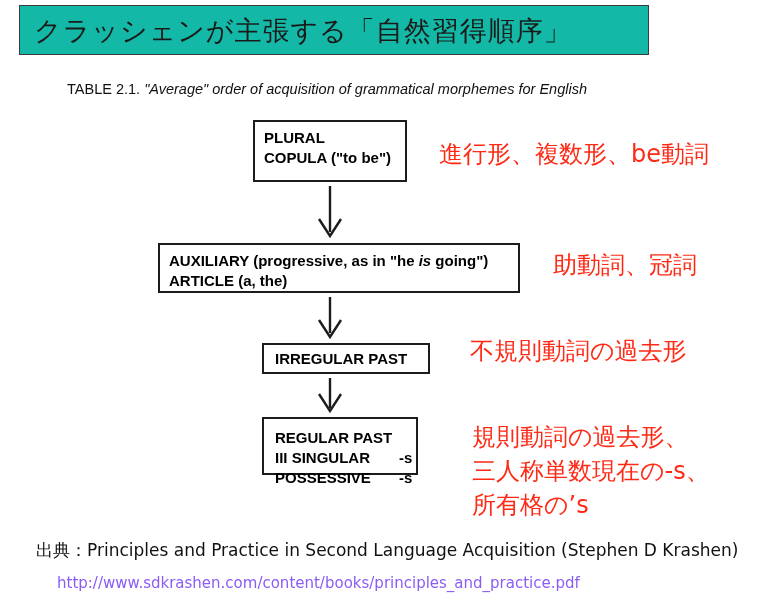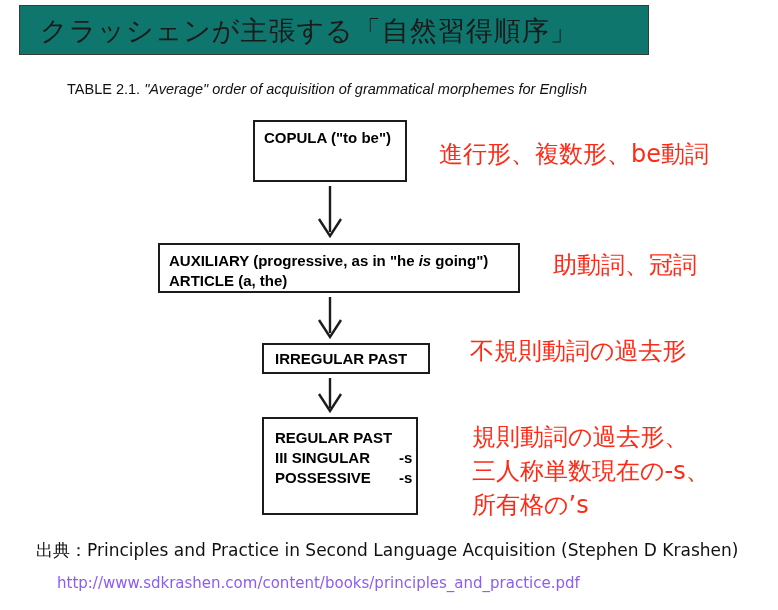--- a/index.html
+++ b/index.html
@@ -18,25 +18,25 @@
   }
 
   
   #title-banner {
     position: absolute;
     left: 19px;
     top: 5px;
     width: 630px;
     height: 50px;
     box-sizing: border-box;
-    background: #0f766e;
+    background: #14b8a6;
     border: 1.5px solid #3a3a3a;
     display: flex;
     align-items: center;
-    padding-left: 20px;
+    padding-left: 14px;
   }
   #title-text {
     font-family: "DejaVu Sans", sans-serif;
     font-size: 27px;
     line-height: 1;
     letter-spacing: 1px;
     color: #1a1a1a;
     white-space: nowrap;
   }
 
@@ -70,21 +70,21 @@
   .flow-box .line { white-space: nowrap; position: relative; }
   .flow-box .suffix {
     position: absolute;
     left: 124px;
     top: 0;
   }
 
   #box-1 { left: 253px; top: 120px; width: 154px; height: 62px; padding: 6px 0 0 9px; }
   #box-2 { left: 158px; top: 243px; width: 362px; height: 50px; padding: 6px 0 0 9px; }
   #box-3 { left: 262px; top: 343px; width: 168px; height: 31px; padding: 4px 0 0 11px; }
-  #box-4 { left: 262px; top: 417px; width: 156px; height: 98px; padding: 9px 0 0 11px; }
+  #box-4 { left: 262px; top: 417px; width: 156px; height: 58px; padding: 9px 0 0 11px; }
 
   .ital-inline { font-style: italic; }
 
   
   .flow-arrow {
     position: absolute;
     width: 34px;
   }
   .flow-arrow svg { display: block; }
   #arrow-1 { left: 313px; top: 186px; height: 53px; }
@@ -132,20 +132,21 @@
 <div id="title-banner">
   <span id="title-text">クラッシェンが主張する「自然習得順序」</span>
 </div>
 
 <div id="table-caption">
   <span class="cap-lead">TABLE 2.1.</span>
   <span class="cap-ital">"Average" order of acquisition of grammatical morphemes for English</span>
 </div>
 
 <div class="flow-box" id="box-1">
+  <div class="line">PLURAL</div>
   <div class="line">COPULA ("to be")</div>
 </div>
 
 <div class="flow-arrow" id="arrow-1">
   <svg width="34" height="53" viewBox="0 0 34 53" aria-hidden="true">
     <line x1="17" y1="0" x2="17" y2="46" stroke="#1c1c1c" stroke-width="2.4"></line>
     <polyline points="6,33 17,50 28,33" fill="none" stroke="#1c1c1c" stroke-width="2.4"></polyline>
   </svg>
 </div>
 

